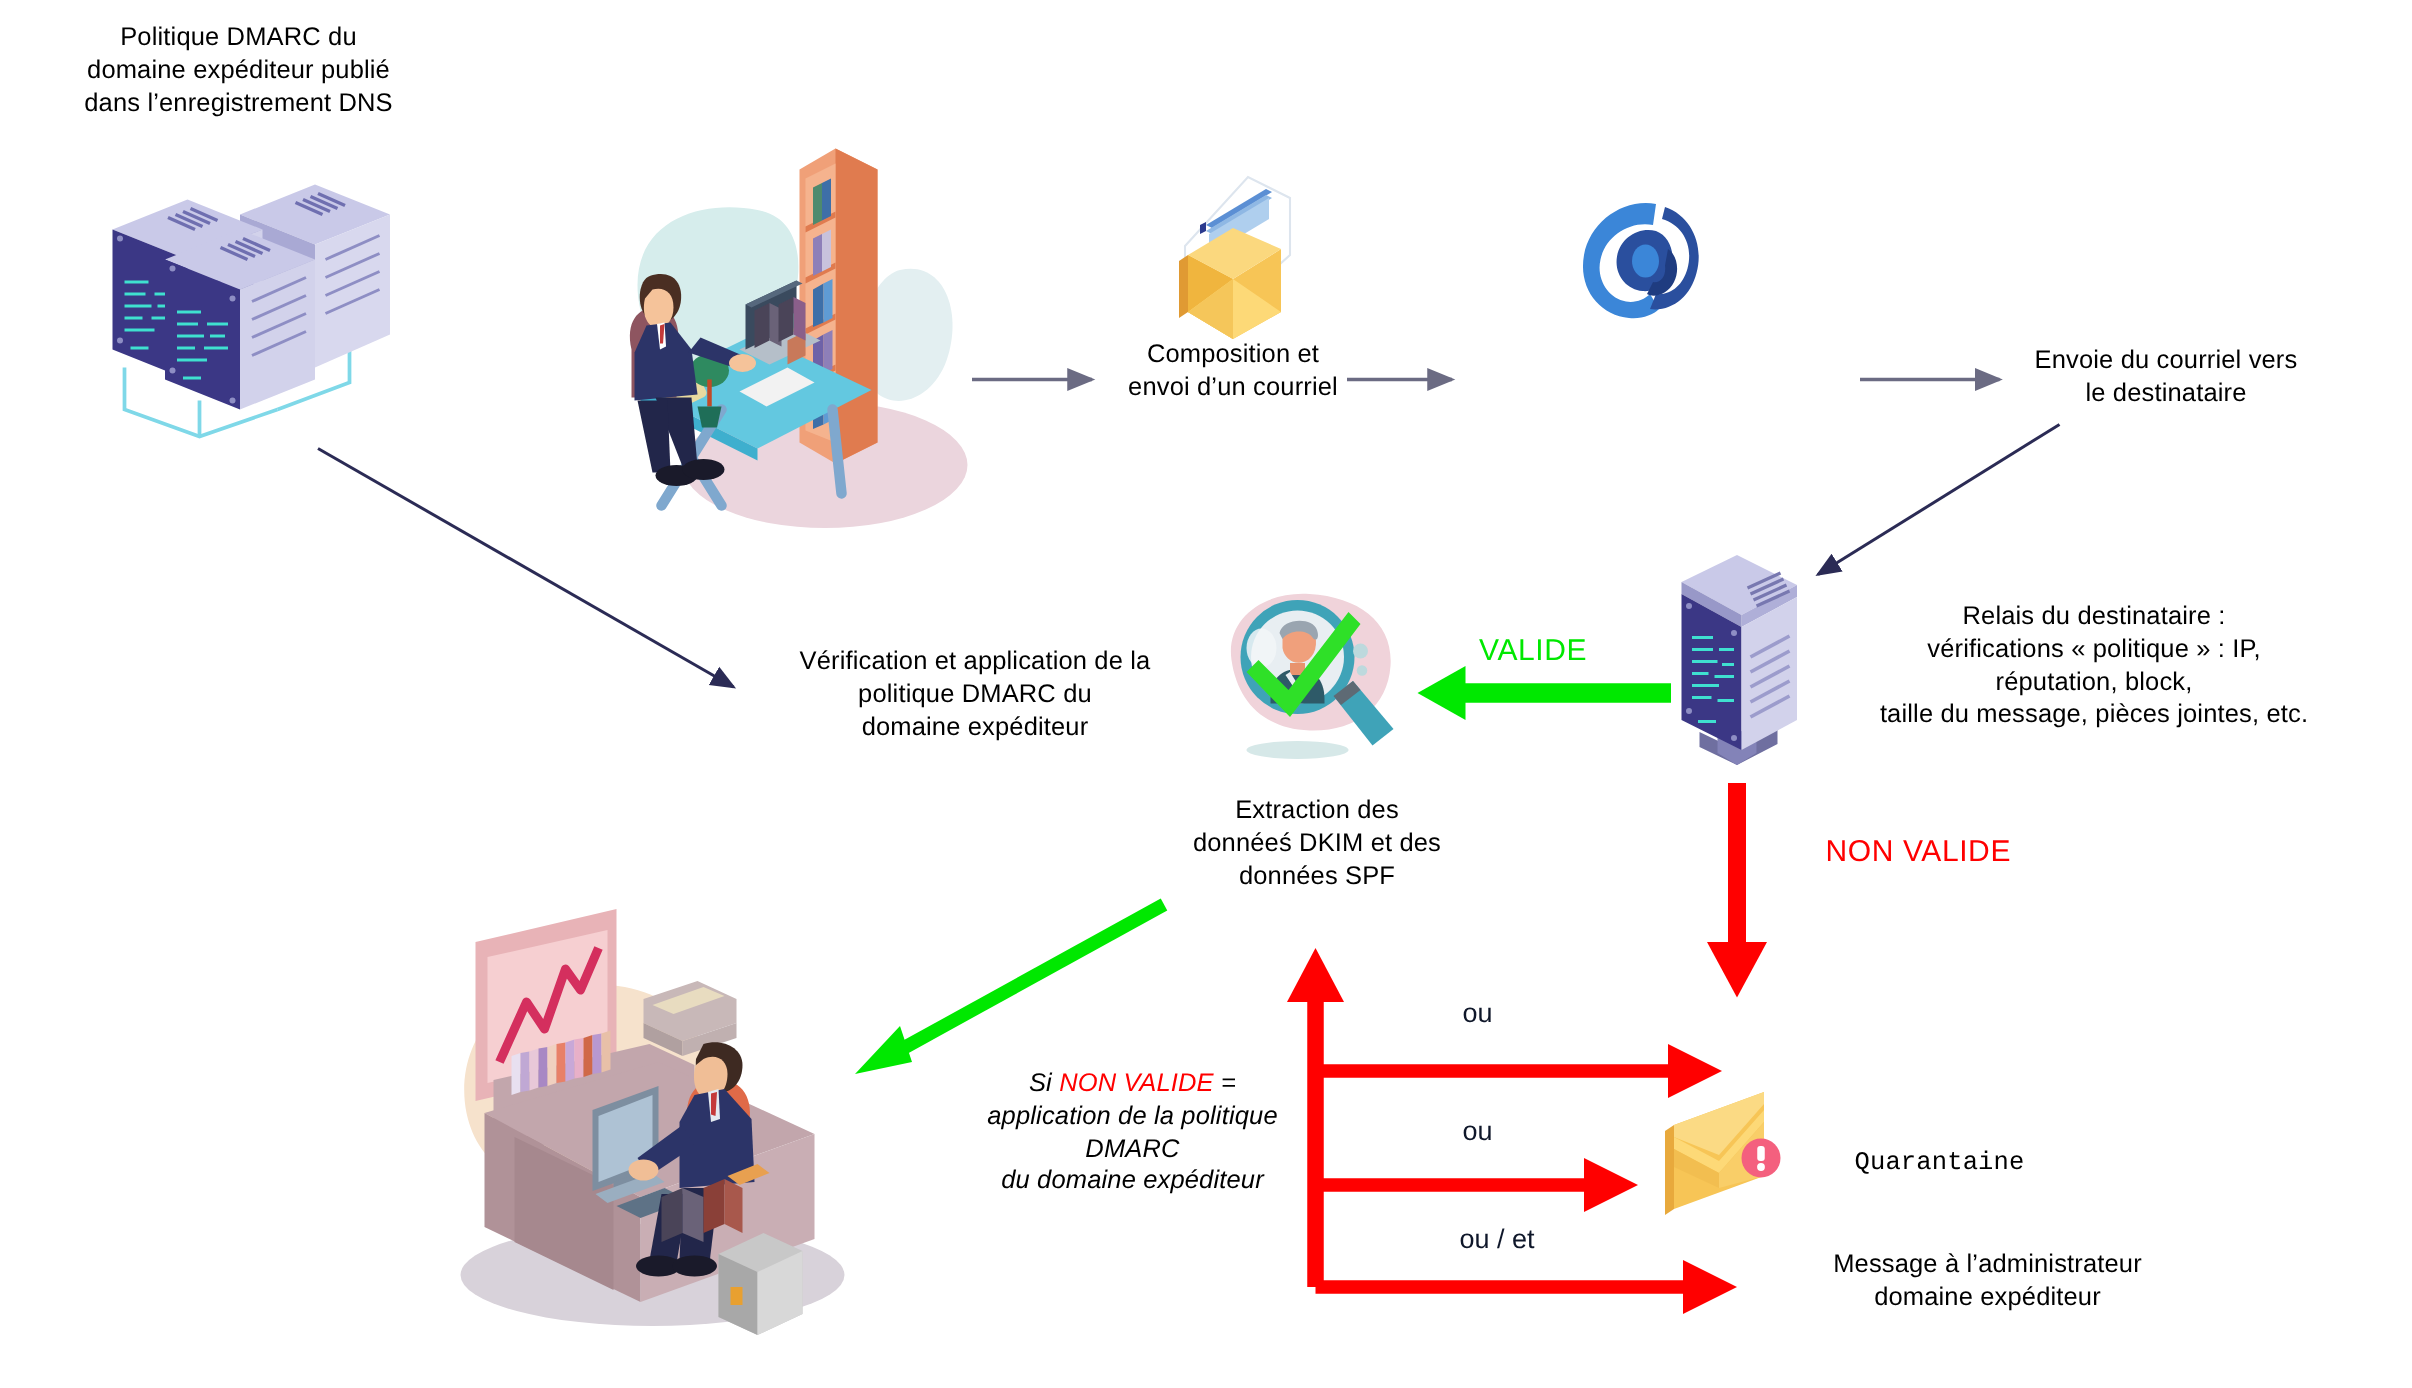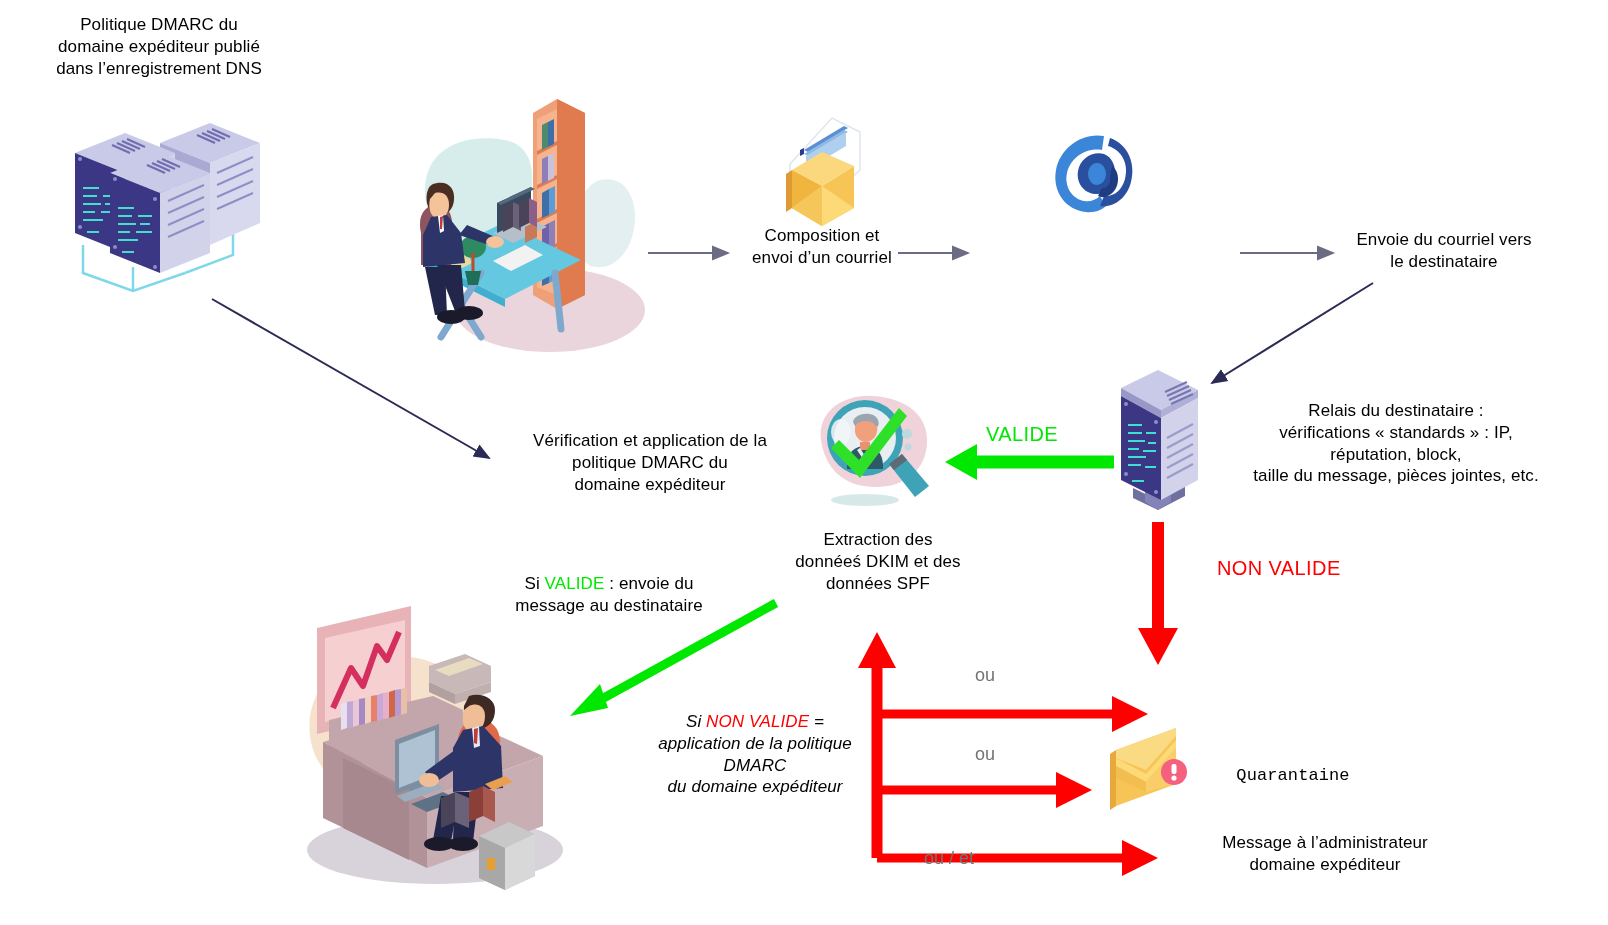--- a/index.html
+++ b/index.html
@@ -36,21 +36,21 @@
     letter-spacing: 0.4px;
   }
   .label-nonvalide {
     position: absolute;
     color: #FF0000;
     font-size: 20px;
     letter-spacing: 0.4px;
   }
   .ou-label {
     position: absolute;
-    color: #737373;
+    color: #0f172a;
     font-size: 18px;
     text-align: center;
   }
   svg.layer {
     position: absolute;
     left: 0; top: 0;
     width: 1608px;
     height: 925px;
     overflow: visible;
     pointer-events: none;
@@ -373,21 +373,21 @@
         <rect x="29" y="118" width="12" height="2"></rect>
       </g>
       <circle cx="23" cy="42" r="2" fill="#8E8EC4"></circle>
       <circle cx="53" cy="60" r="2" fill="#8E8EC4"></circle>
       <circle cx="23" cy="112" r="2" fill="#8E8EC4"></circle>
       <circle cx="53" cy="130" r="2" fill="#8E8EC4"></circle>
     </svg>
   </div>
 
   <div class="txt" style="left:1199px; top:400px; width:394px;">Relais du destinataire :
-vérifications « standards » : IP,
+vérifications « politique » : IP,
 réputation, block,
 taille du message, pièces jointes, etc.</div>
 
   <div class="label-valide" style="left:986px; top:423px;">VALIDE</div>
 
   <div class="label-nonvalide" style="left:1217px; top:557px;">NON VALIDE</div>
 
   <div class="icon-box" style="left:803px; top:390px; width:150px; height:135px;">
     <svg width="150" height="135" viewBox="0 0 150 135">
       <path d="M18,50 C14,22 40,4 70,6 C104,8 126,26 124,54 C122,82 100,98 70,97 C40,96 22,78 18,50 z" fill="#F0D3DA"></path>
@@ -414,22 +414,20 @@
   </div>
 
   <div class="txt" style="left:748px; top:529px; width:260px;">Extraction des
 donnéeś DKIM et des
 données SPF</div>
 
   <div class="txt" style="left:490px; top:430px; width:320px;">Vérification et application de la
 politique DMARC du
 domaine expéditeur</div>
 
-  <div class="txt" style="left:464px; top:573px; width:290px;"><span>Si </span><span class="green-word">VALIDE</span><span> : envoie du
-message au destinataire</span></div>
 
   <div class="txt" style="left:620px; top:711px; width:270px;font-style:italic;"><span>Si </span><span class="red-word">NON VALIDE</span><span> =
 application de la politique
 DMARC
 du domaine expéditeur</span></div>
 
   <div class="icon-box" style="left:283px; top:592px; width:290px; height:300px;">
     <svg width="290" height="300" viewBox="0 0 290 300">
       <path d="M28,150 C20,110 44,72 84,66 C132,58 176,72 186,108 C198,150 170,190 120,198 C70,206 36,188 28,150 z" fill="#F6E2CC"></path>
       <ellipse cx="152" cy="258" rx="128" ry="34" fill="#D8D2DA"></ellipse>
@@ -495,21 +493,21 @@
 
       <path d="M196,244 L226,230 L252,242 L252,284 L222,298 L196,286 z" fill="#C8C8C8"></path>
       <path d="M196,244 L222,256 L222,298 L196,286 z" fill="#A8A8A8"></path>
       <path d="M222,256 L252,242 L252,284 L222,298 z" fill="#D8D8D8"></path>
       <rect x="204" y="266" width="8" height="12" fill="#E8A030"></rect>
     </svg>
   </div>
 
   <div class="ou-label" style="left:940px; top:665px; width:90px;">ou</div>
   <div class="ou-label" style="left:940px; top:744px; width:90px;">ou</div>
-  <div class="ou-label" style="left:894px; top:816px; width:110px;margin-top:32px;">ou / et</div>
+  <div class="ou-label" style="left:943px; top:816px; width:110px;">ou / et</div>
 
   <div class="icon-box" style="left:1102px; top:722px; width:100px; height:96px;">
     <svg width="100" height="96" viewBox="0 0 100 96">
       <path d="M14,28 L74,6 L74,62 L14,84 z" fill="#F7C556"></path>
       <path d="M8,32 L14,28 L14,84 L8,88 z" fill="#E8A93C"></path>
       <path d="M14,28 L74,6 L74,14 L44,48 L14,36 z" fill="#FBDA84"></path>
       <path d="M14,36 L44,52 L74,18 L74,26 L44,60 L14,44 z" fill="#FDD977"></path>
       <path d="M14,44 L44,60 L44,70 L14,56 z" fill="#F2BE50"></path>
       <path d="M44,60 L74,26 L74,62 L44,70 z" fill="#F9CE68"></path>
       <circle cx="72" cy="50" r="13" fill="#F4607E"></circle>

